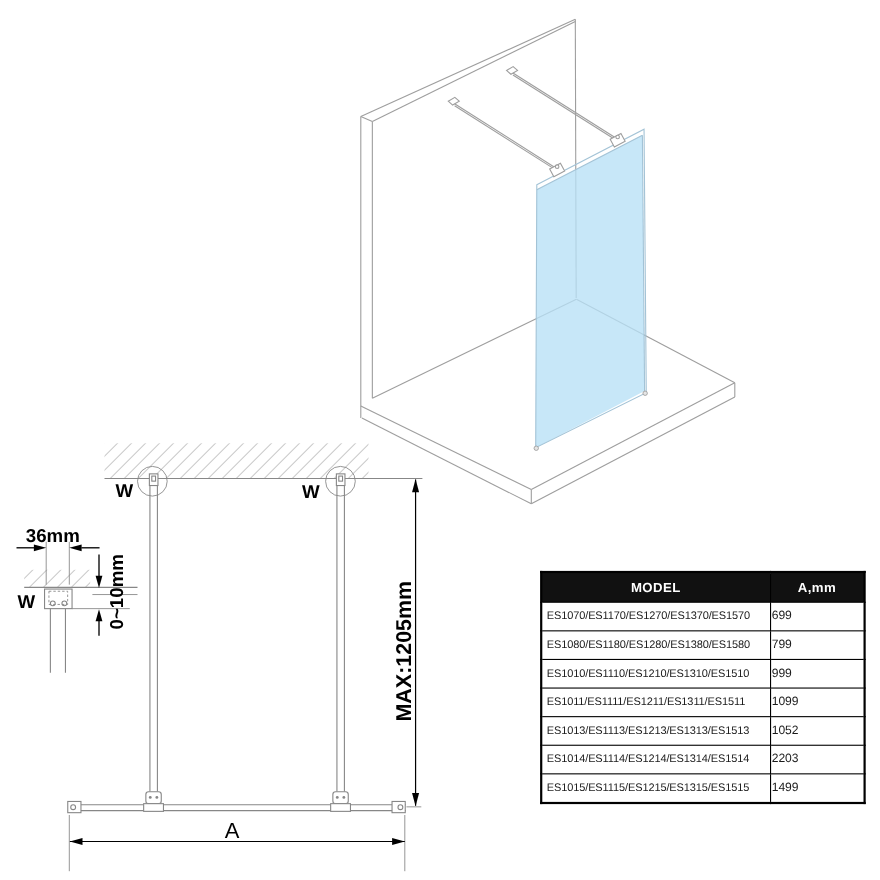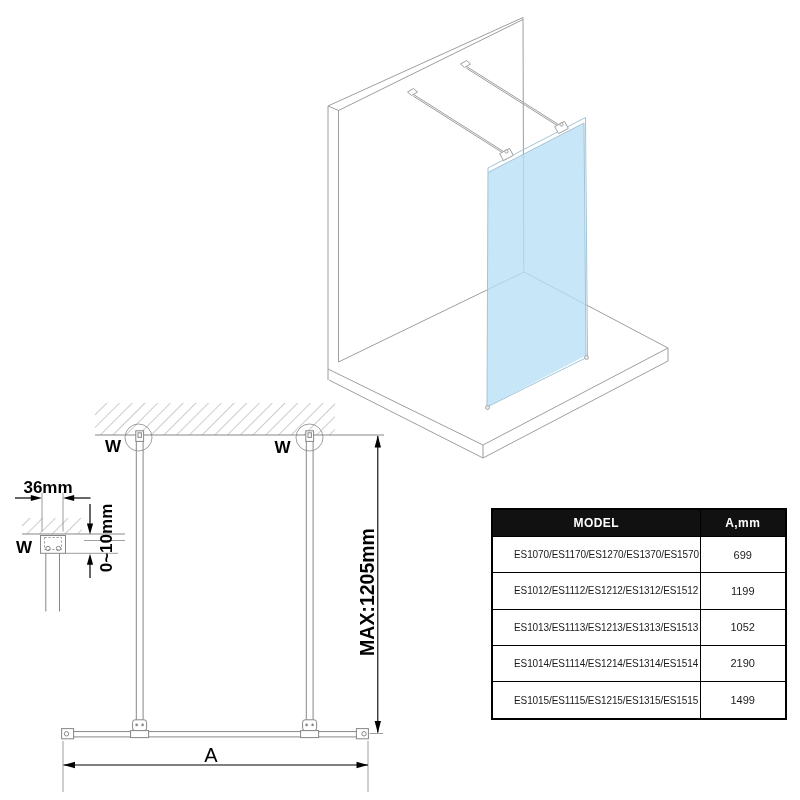--- a/index.html
+++ b/index.html
@@ -36,21 +36,21 @@
     font-family: "Liberation Sans", sans-serif;
     font-weight: normal;
     font-size: 20px;
     fill: #000000;
   }
 
   
   .spec-table {
     position: absolute;
     left: 491px;
-    top: 508px;
+    top: 519px;
     width: 296px;
     height: 212px;
     border-collapse: collapse;
     table-layout: fixed;
     background: #ffffff;
   }
   .spec-table th, .spec-table td {
     border: 1px solid #000000;
     overflow: hidden;
     white-space: nowrap;
@@ -61,29 +61,29 @@
     color: #ffffff;
     font-size: 12px;
     font-weight: bold;
     height: 24px;
     text-align: center;
     letter-spacing: 0.4px;
   }
   .spec-table td.model-cell {
     font-size: 10px;
     color: #1a1a1a;
-    padding-left: 21px;
+    padding-left: 4px;
     letter-spacing: -0.1px;
     text-align: left;
     vertical-align: middle;
   }
   .spec-table td.value-cell {
     font-size: 11px;
     color: #1a1a1a;
-    text-align: center;
+    text-align: left;
     vertical-align: middle;
     margin-left: 20px;
   }
   .col-model { width: 208px; }
   .col-a { width: 86px; }
 </style>
 </head>
 <body>
 
 <div class="stage">
@@ -269,30 +269,38 @@
       <th>MODEL</th>
       <th>A,mm</th>
     </tr>
   </thead>
   <tbody>
     <tr>
       <td class="model-cell">ES1070/ES1170/ES1270/ES1370/ES1570</td>
       <td class="value-cell">699</td>
     </tr>
     <tr>
-      <td class="model-cell">ES1012/ES1112/ES1212/ES1312/ES1512</td>
-      <td class="value-cell">1199</td>
+      <td class="model-cell">ES1080/ES1180/ES1280/ES1380/ES1580</td>
+      <td class="value-cell">799</td>
+    </tr>
+    <tr>
+      <td class="model-cell">ES1010/ES1110/ES1210/ES1310/ES1510</td>
+      <td class="value-cell">999</td>
+    </tr>
+    <tr>
+      <td class="model-cell">ES1011/ES1111/ES1211/ES1311/ES1511</td>
+      <td class="value-cell">1099</td>
     </tr>
     <tr>
       <td class="model-cell">ES1013/ES1113/ES1213/ES1313/ES1513</td>
       <td class="value-cell">1052</td>
     </tr>
     <tr>
       <td class="model-cell">ES1014/ES1114/ES1214/ES1314/ES1514</td>
-      <td class="value-cell">2190</td>
+      <td class="value-cell">2203</td>
     </tr>
     <tr>
       <td class="model-cell">ES1015/ES1115/ES1215/ES1315/ES1515</td>
       <td class="value-cell">1499</td>
     </tr>
   </tbody>
 </table>
 
 </div>
 

